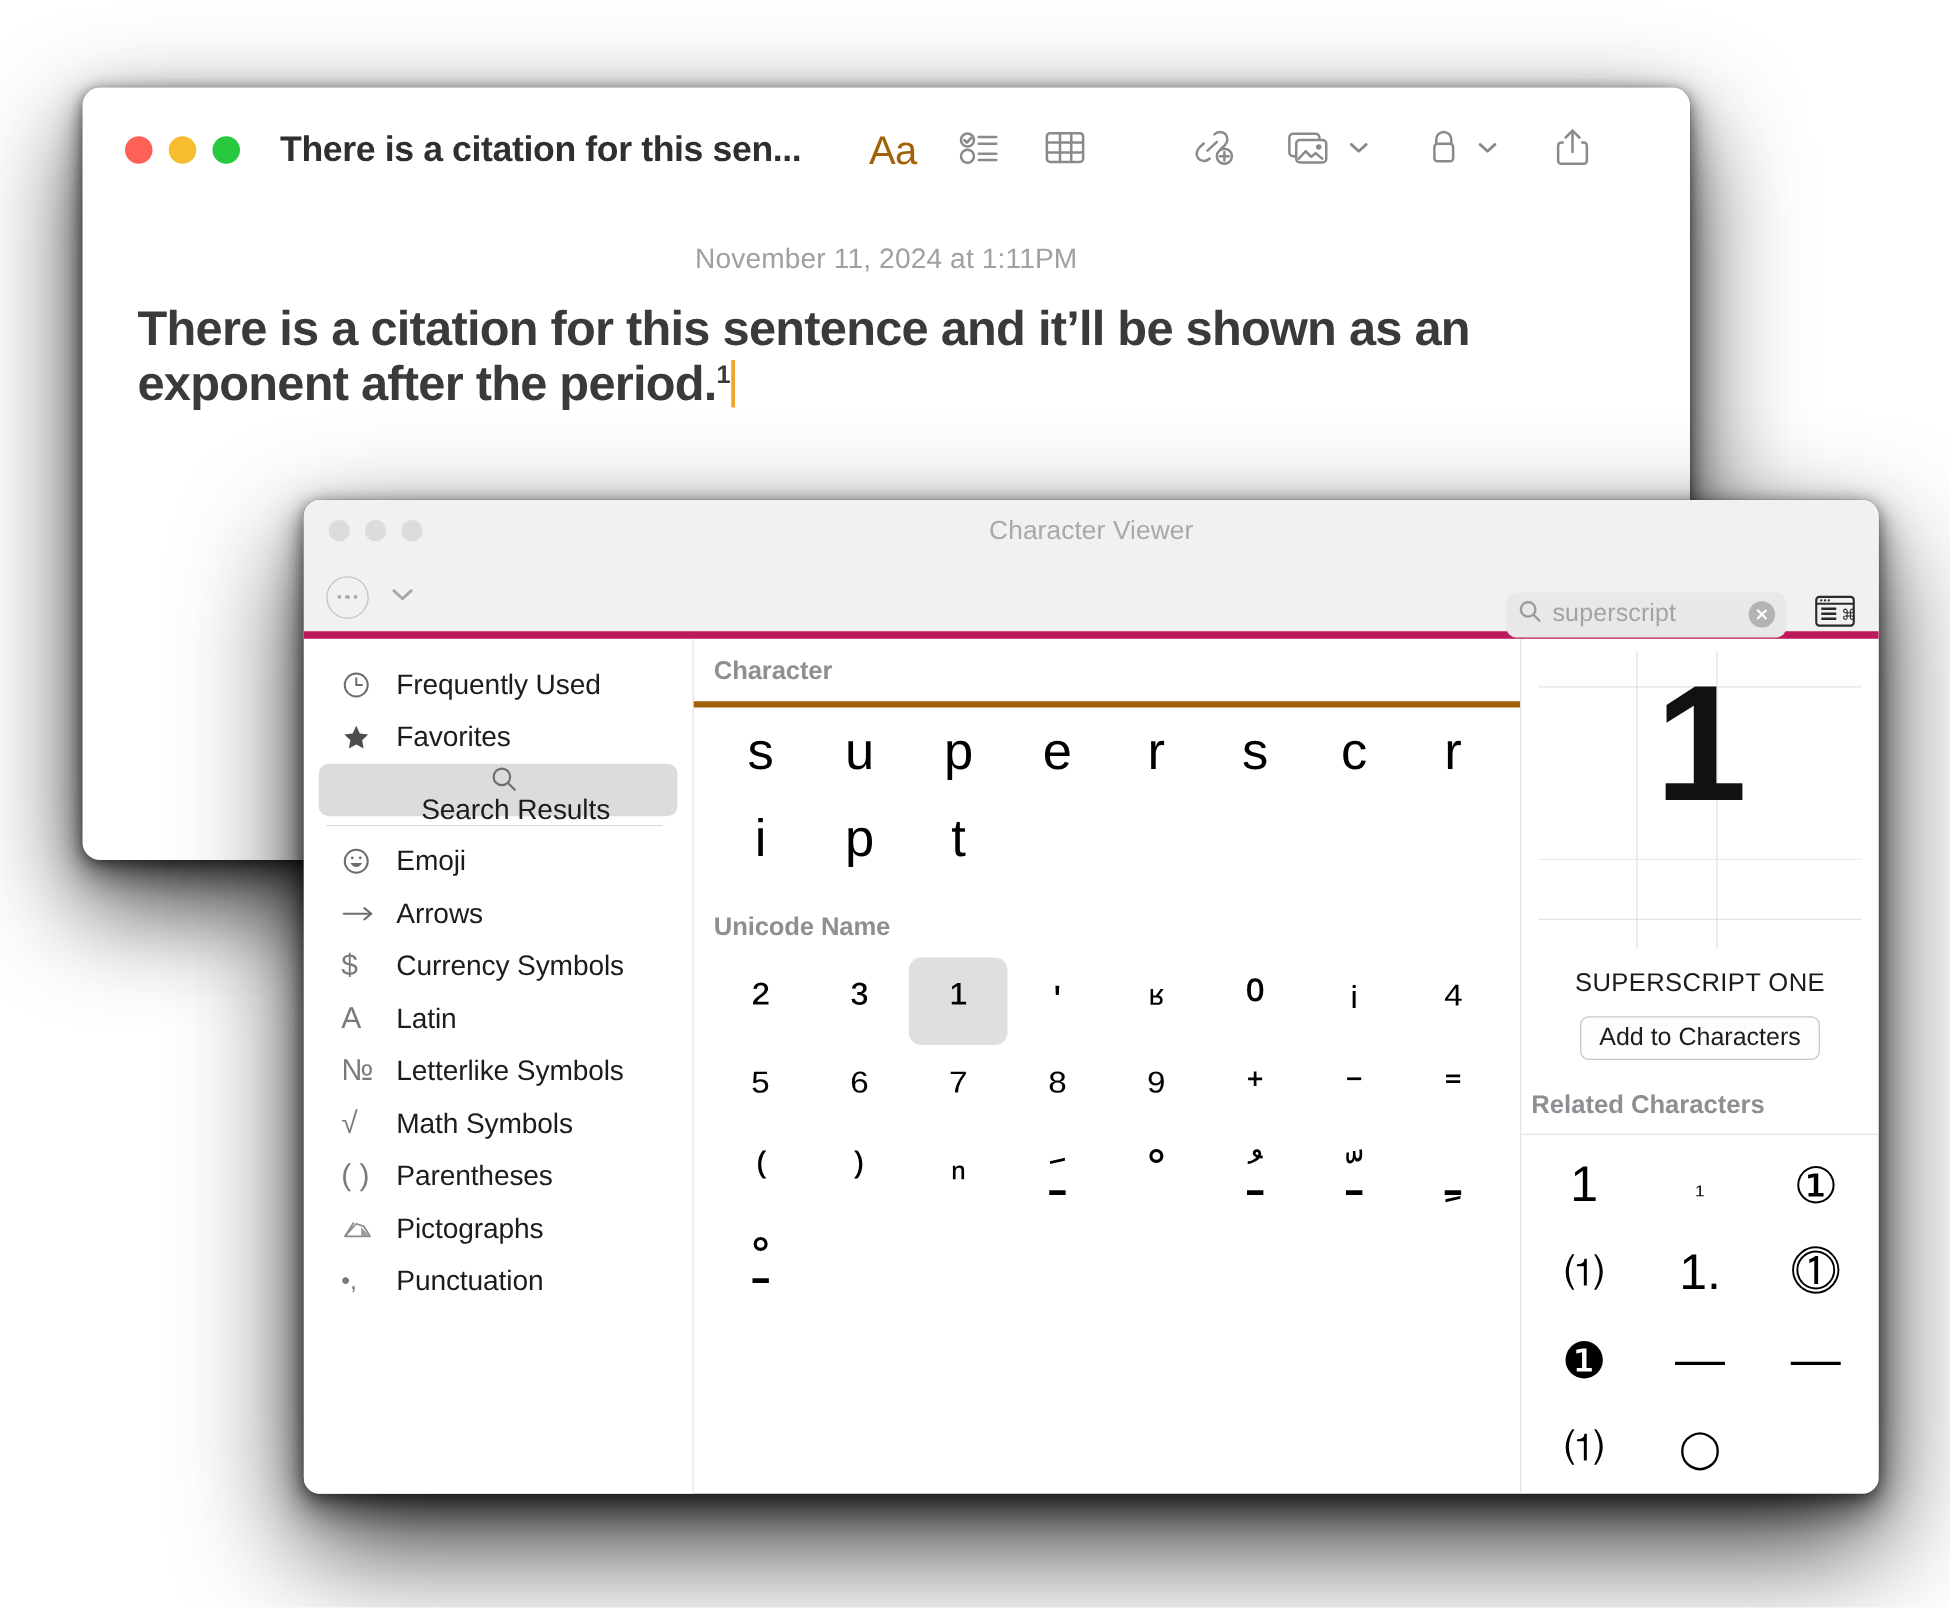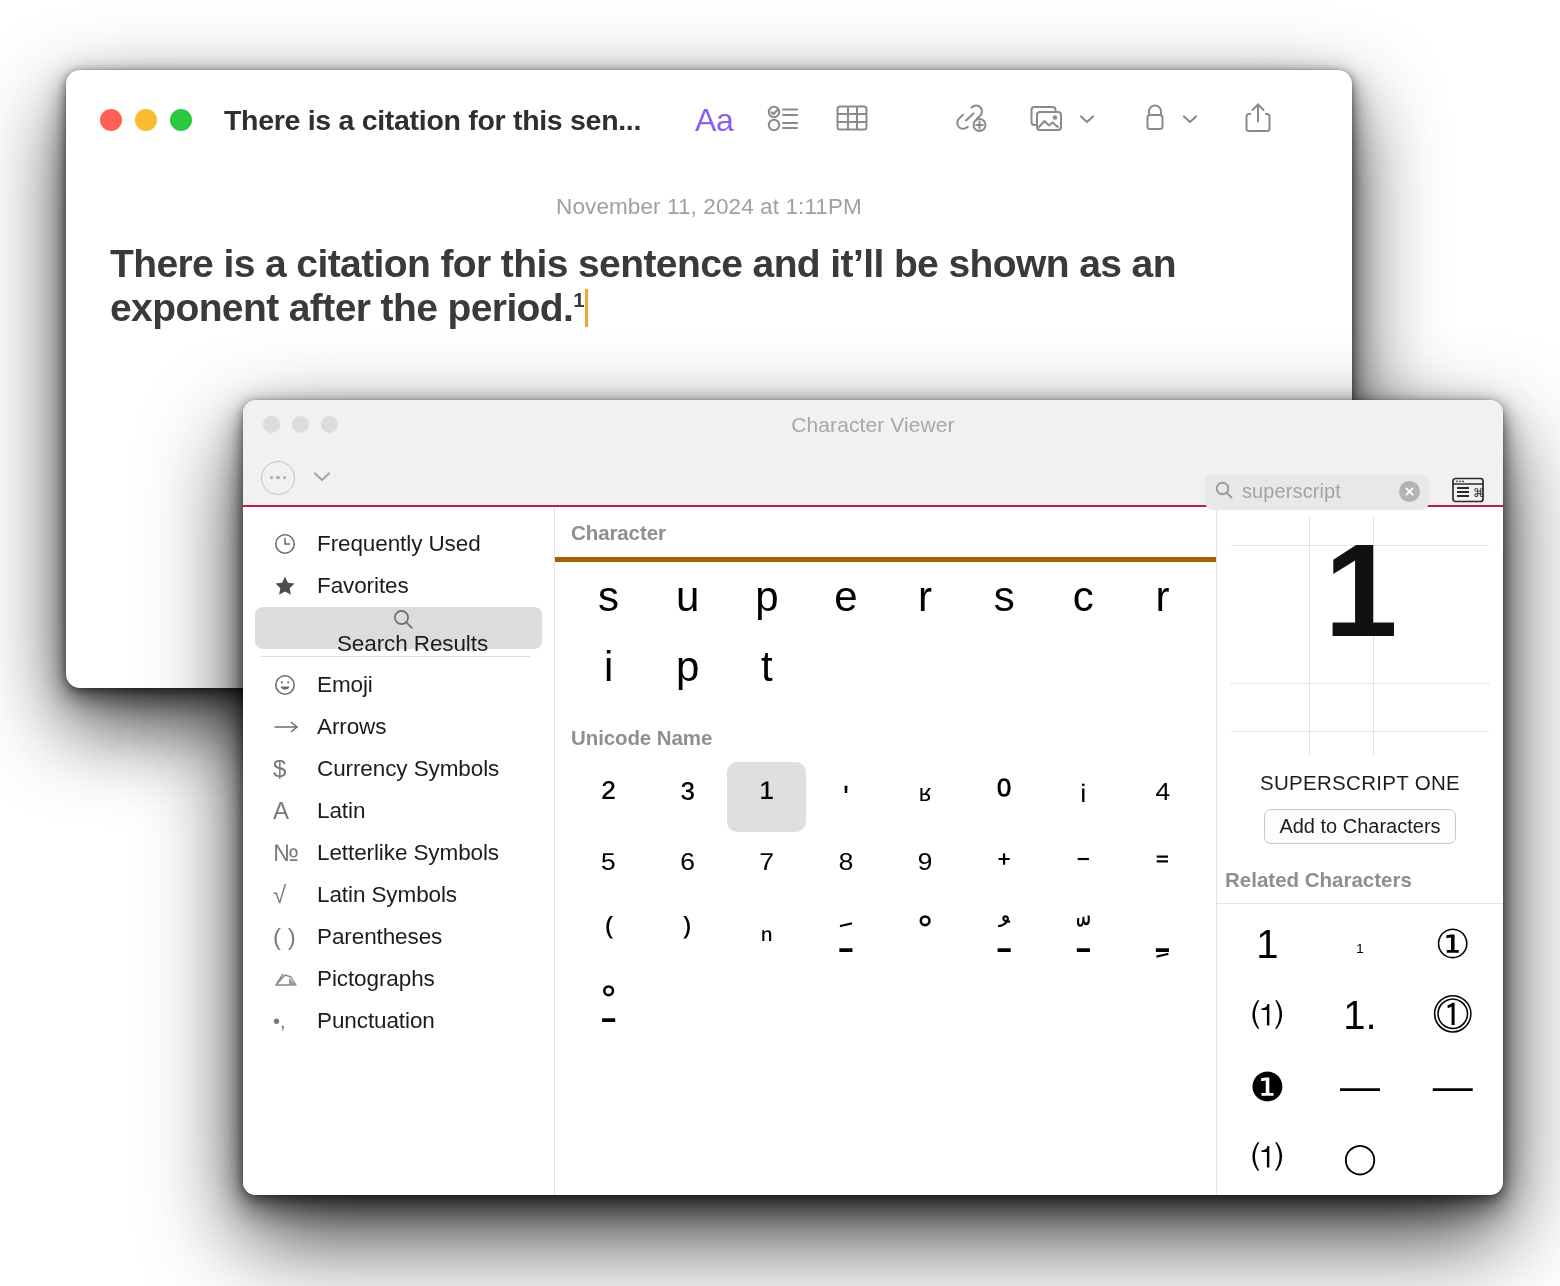--- a/index.html
+++ b/index.html
@@ -74,21 +74,21 @@
     color: #8a8a8e;
   }
   .tb-gap-a { margin-left: 28px; }
   .tb-gap-b { margin-left: 34px; }
   .tb-gap-c { margin-left: 84px; }
   .tb-gap-d { margin-left: 40px; }
   .tb-gap-e { margin-left: 44px; }
   .tb-gap-f { margin-left: 44px; }
   .tb-aa {
     font-size: 32px;
-    color: #8b5cf6;
+    color: #a16207;
     font-weight: 400;
     letter-spacing: -0.5px;
     line-height: 1;
   }
   .chev {
     margin-left: 11px;
     color: #8a8a8e;
   }
 
   .notes-body {
@@ -138,21 +138,21 @@
       0 12px 30px rgba(0,0,0,0.55),
       0 40px 94px rgba(0,0,0,0.80),
       0 3px 12px rgba(0,0,0,0.45);
     overflow: hidden;
     z-index: 2;
     display: flex;
     flex-direction: column;
   }
   .cv-chrome {
     background: #f1f1f1;
-    border-bottom: 2px solid #be185d;
+    border-bottom: 6px solid #be185d;
     position: relative;
     height: 105px;
     flex: 0 0 auto;
   }
   .cv-traffic {
     position: absolute;
     left: 20px;
     top: 16px;
     display: flex;
     gap: 12px;
@@ -639,21 +639,21 @@
         <span class="side-ico">
             <span class="side-ico-text">№</span>
           </span>
         <span class="side-label">Letterlike Symbols</span>
       </div>
 
       <div class="side-item">
         <span class="side-ico">
             <span class="side-ico-text">√</span>
           </span>
-        <span class="side-label">Latin Symbols</span>
+        <span class="side-label">Math Symbols</span>
       </div>
 
       <div class="side-item">
         <span class="side-ico">
             <span class="side-ico-text">( )</span>
           </span>
         <span class="side-label">Parentheses</span>
       </div>
 
       <div class="side-item">

